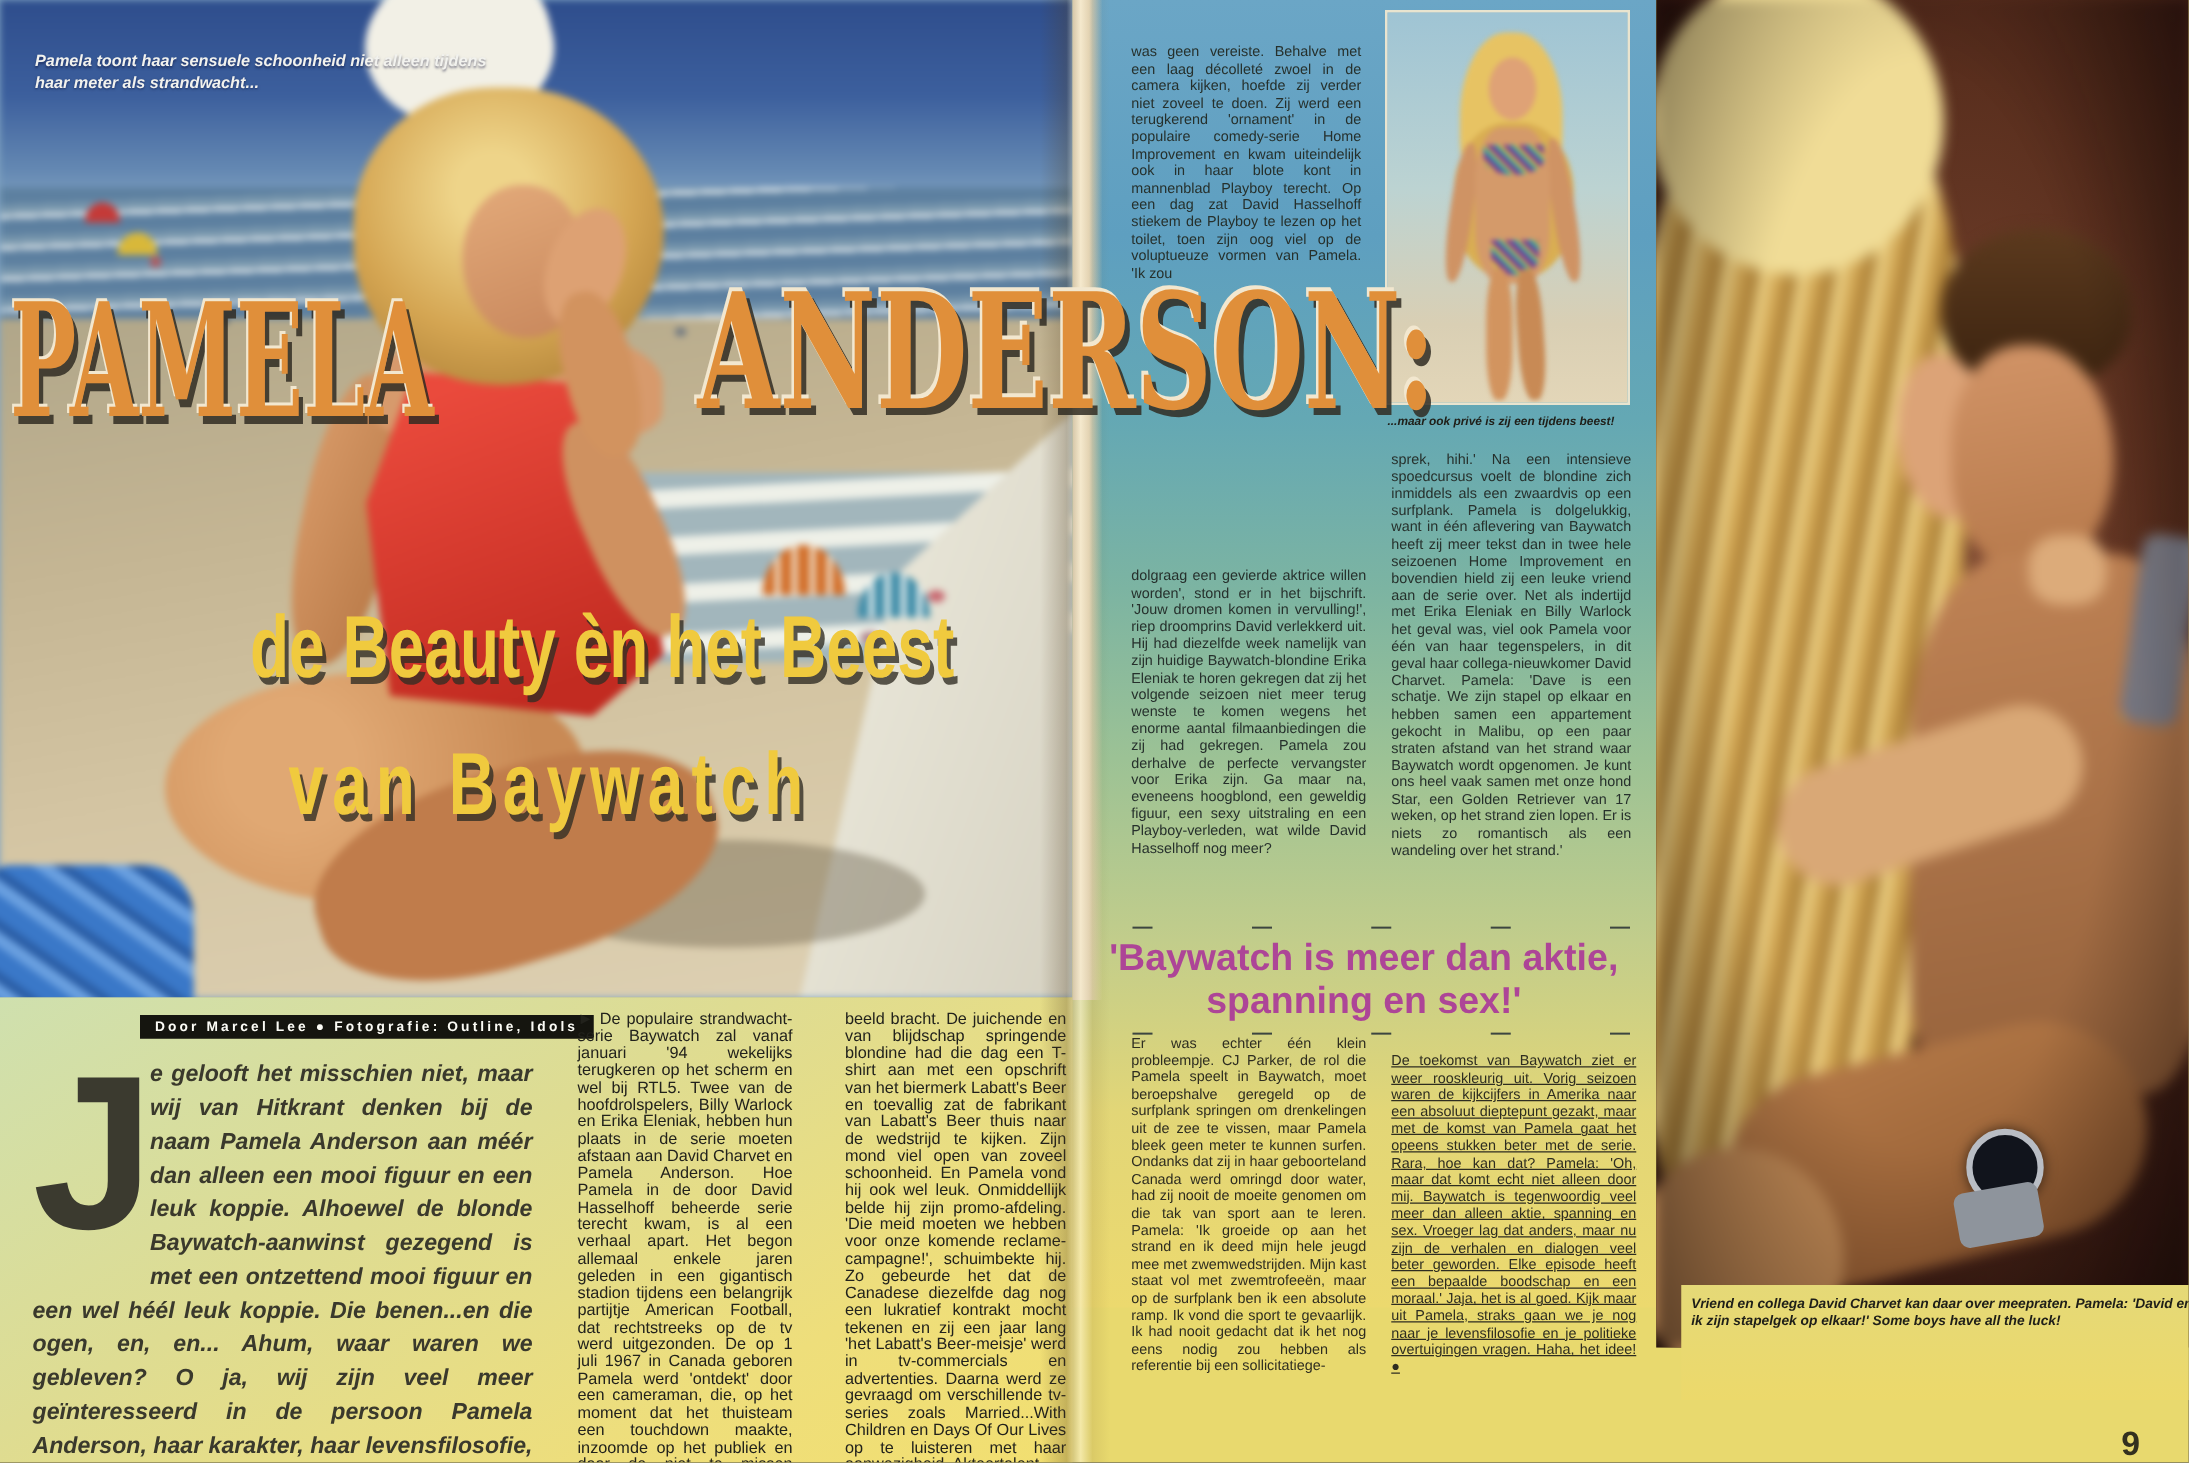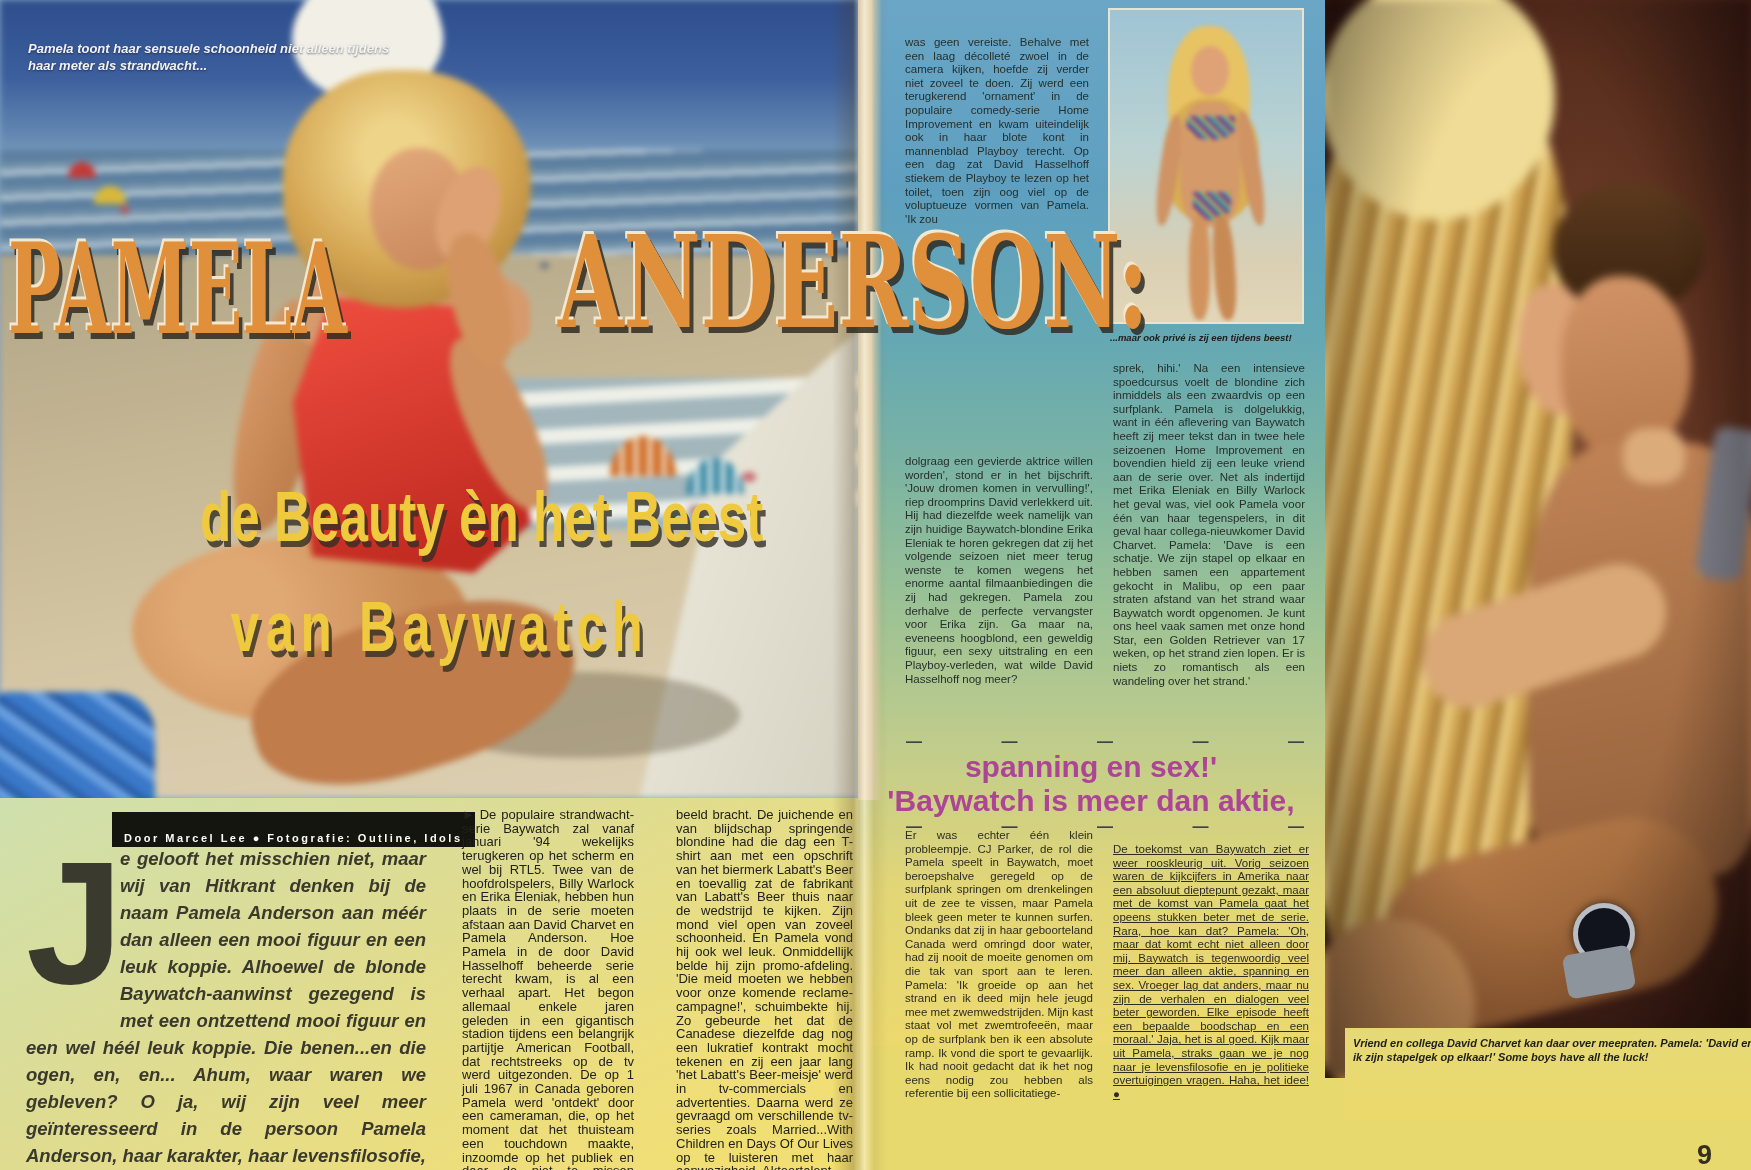--- a/index.html
+++ b/index.html
@@ -67,21 +67,21 @@
   .hl-anderson{left:558px;top:218px;font-size:128px;transform:scaleX(.66);transform-origin:left top;}
   .subtitle{font-weight:bold;color:#f0ca3e;text-align:center;line-height:1;z-index:5;white-space:nowrap;
             text-shadow:4px 5px 0 rgba(50,46,36,.8);}
   .sub1{left:140px;top:482px;width:600px;font-size:64px;transform:scale(.8,1.1);transform-origin:center top;}
   .sub2{left:140px;top:592px;width:600px;font-size:64px;letter-spacing:8px;transform:scale(.8,1.1);transform-origin:center top;}
 
   
   .panel-left{left:0;top:798px;width:858px;height:372px;
               background:linear-gradient(150deg,#cfe0ae 0%,#dedc92 40%,#eede7b 75%,#f2df70 100%);}
   .byline{position:absolute;left:112px;top:14px;background:#15150f;color:#fcfcf6;
-          font-size:11px;font-weight:bold;letter-spacing:2.5px;padding:20px 12px 3px 12px;white-space:nowrap;}
+          font-size:11px;font-weight:bold;letter-spacing:2.5px;padding:4px 12px 3px 12px;white-space:nowrap;}
   .intro{position:absolute;left:26px;top:47px;width:400px;font-size:18.5px;line-height:27px;
          font-weight:bold;font-style:italic;color:#3a392c;text-align:justify;}
   .dropcap{float:left;font-size:175px;line-height:.82;width:88px;height:158px;margin:6px 6px 0 0;
            font-style:normal;color:#3b3a2f;}
   .body-col{position:absolute;top:10px;font-size:13px;line-height:13.7px;color:#22221c;text-align:justify;}
   .col2{left:462px;width:172px;}
   .col3{left:676px;width:177px;}
 
   
   .mid{left:858px;top:0;width:467px;height:1046px;
@@ -242,22 +242,22 @@
 
     <div class="dash-row dr1">
       <span>—</span>
       <span>—</span>
       <span>—</span>
       <span>—</span>
       <span>—</span>
     </div>
 
     <div class="quote">
+      <div>'Baywatch is meer dan aktie,</div>
       <div>spanning en sex!'</div>
-      <div>'Baywatch is meer dan aktie,</div>
     </div>
 
     <div class="dash-row dr2">
       <span>—</span>
       <span>—</span>
       <span>—</span>
       <span>—</span>
       <span>—</span>
     </div>
 

